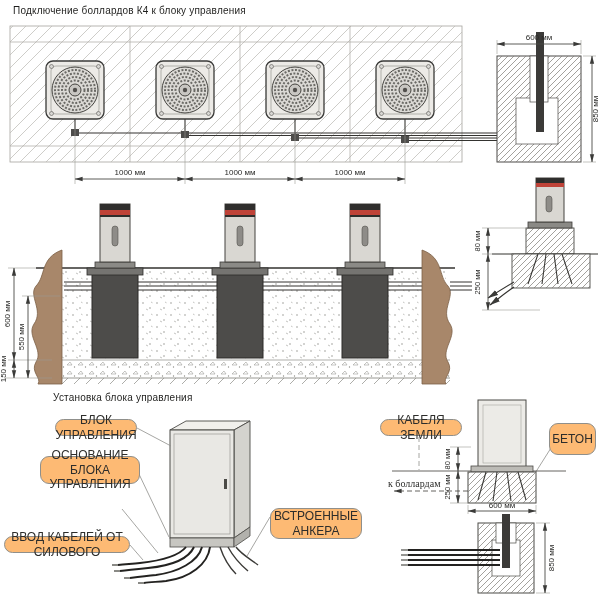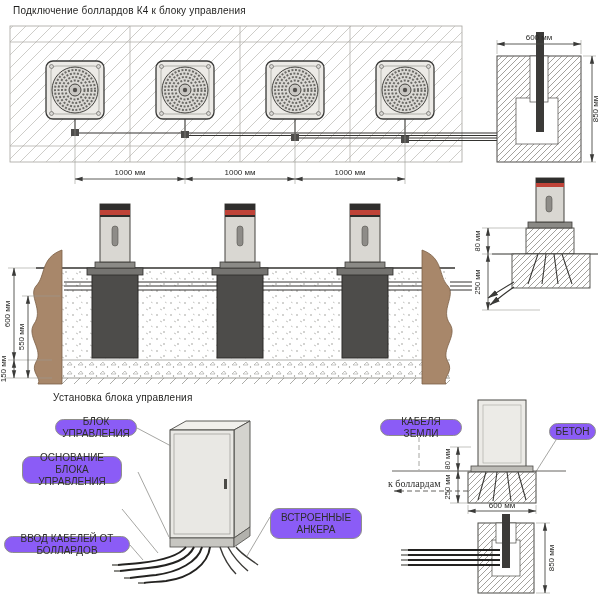--- a/index.html
+++ b/index.html
@@ -4,22 +4,22 @@
 <style>
   * { margin:0; padding:0; box-sizing:border-box; }
   html,body { background:#ffffff; }
   body { width:600px; height:600px; font-family:"Liberation Sans", sans-serif; }
   #stage { position:relative; width:600px; height:600px; background:#fff; overflow:hidden; }
   svg.draw { position:absolute; left:0; top:0; }
   svg text { font-family:"Liberation Sans", sans-serif; fill:#2a2a28; }
   .dim { font-size:8px; }
   .dim-sm { font-size:7.5px; }
   .title { position:absolute; font-size:10px; color:#1f1f1d; letter-spacing:.2px; }
-  .callout { position:absolute; border:1px solid #8f8f8b; border-radius:9px; background:#8b5cf6;
-    color:#2d2d2b; font-size:10px; line-height:1.2; display:flex; align-items:center;
+  .callout { position:absolute; border:1px solid #8f8f8b; border-radius:9px; background:#fdba74;
+    color:#2d2d2b; font-size:12px; line-height:1.2; display:flex; align-items:center;
     justify-content:center; text-align:center; padding:2px 5px; }
   .small-label { position:absolute; font-size:10px; color:#2d2d2b;font-family:Liberation Serif, serif; }
 </style>
 </head>
 <body>
 
 <div id="stage">
 
 <svg class="draw" width="600" height="600" viewBox="0 0 600 600">
   <defs>
@@ -312,20 +312,20 @@
     </g>
     <line x1="545" y1="523" x2="545" y2="593" stroke="#4a4946" stroke-width="0.9" marker-start="url(#dimArrow)" marker-end="url(#dimArrow)"></line>
     <text class="dim" transform="translate(554,558) rotate(-90)" text-anchor="middle">850 мм</text>
   </g>
 </svg>
 
 <div class="title" style="left:13px; top:5px;">Подключение боллардов К4 к блоку управления</div>
 <div class="title" style="left:17px; top:392px;margin-left:36px;">Установка блока управления</div>
 
 <div class="callout" style="left:55px; top:419px; width:82px; height:17px;">БЛОК УПРАВЛЕНИЯ</div>
-<div class="callout" style="left:22px; top:456px; width:100px; height:28px;">ОСНОВАНИЕ БЛОКА УПРАВЛЕНИЯ</div>
-<div class="callout" style="left:4px; top:536px; width:126px; height:17px;">ВВОД КАБЕЛЕЙ ОТ БОЛЛАРДОВ</div>
+<div class="callout" style="left:40px; top:456px; width:100px; height:28px;">ОСНОВАНИЕ БЛОКА УПРАВЛЕНИЯ</div>
+<div class="callout" style="left:4px; top:536px; width:126px; height:17px;">ВВОД КАБЕЛЕЙ ОТ СИЛОВОГО</div>
 <div class="callout" style="left:270px; top:508px; width:92px; height:31px;">ВСТРОЕННЫЕ АНКЕРА</div>
 <div class="callout" style="left:380px; top:419px; width:82px; height:17px;">КАБЕЛЯ ЗЕМЛИ</div>
-<div class="callout" style="left:549px; top:423px; width:47px; height:17px;">БЕТОН</div>
+<div class="callout" style="left:549px; top:423px; width:47px; height:32px;">БЕТОН</div>
 <div class="small-label" style="left:388px; top:478px;">к боллардам</div>
 
 </div>
 
 </body></html>

